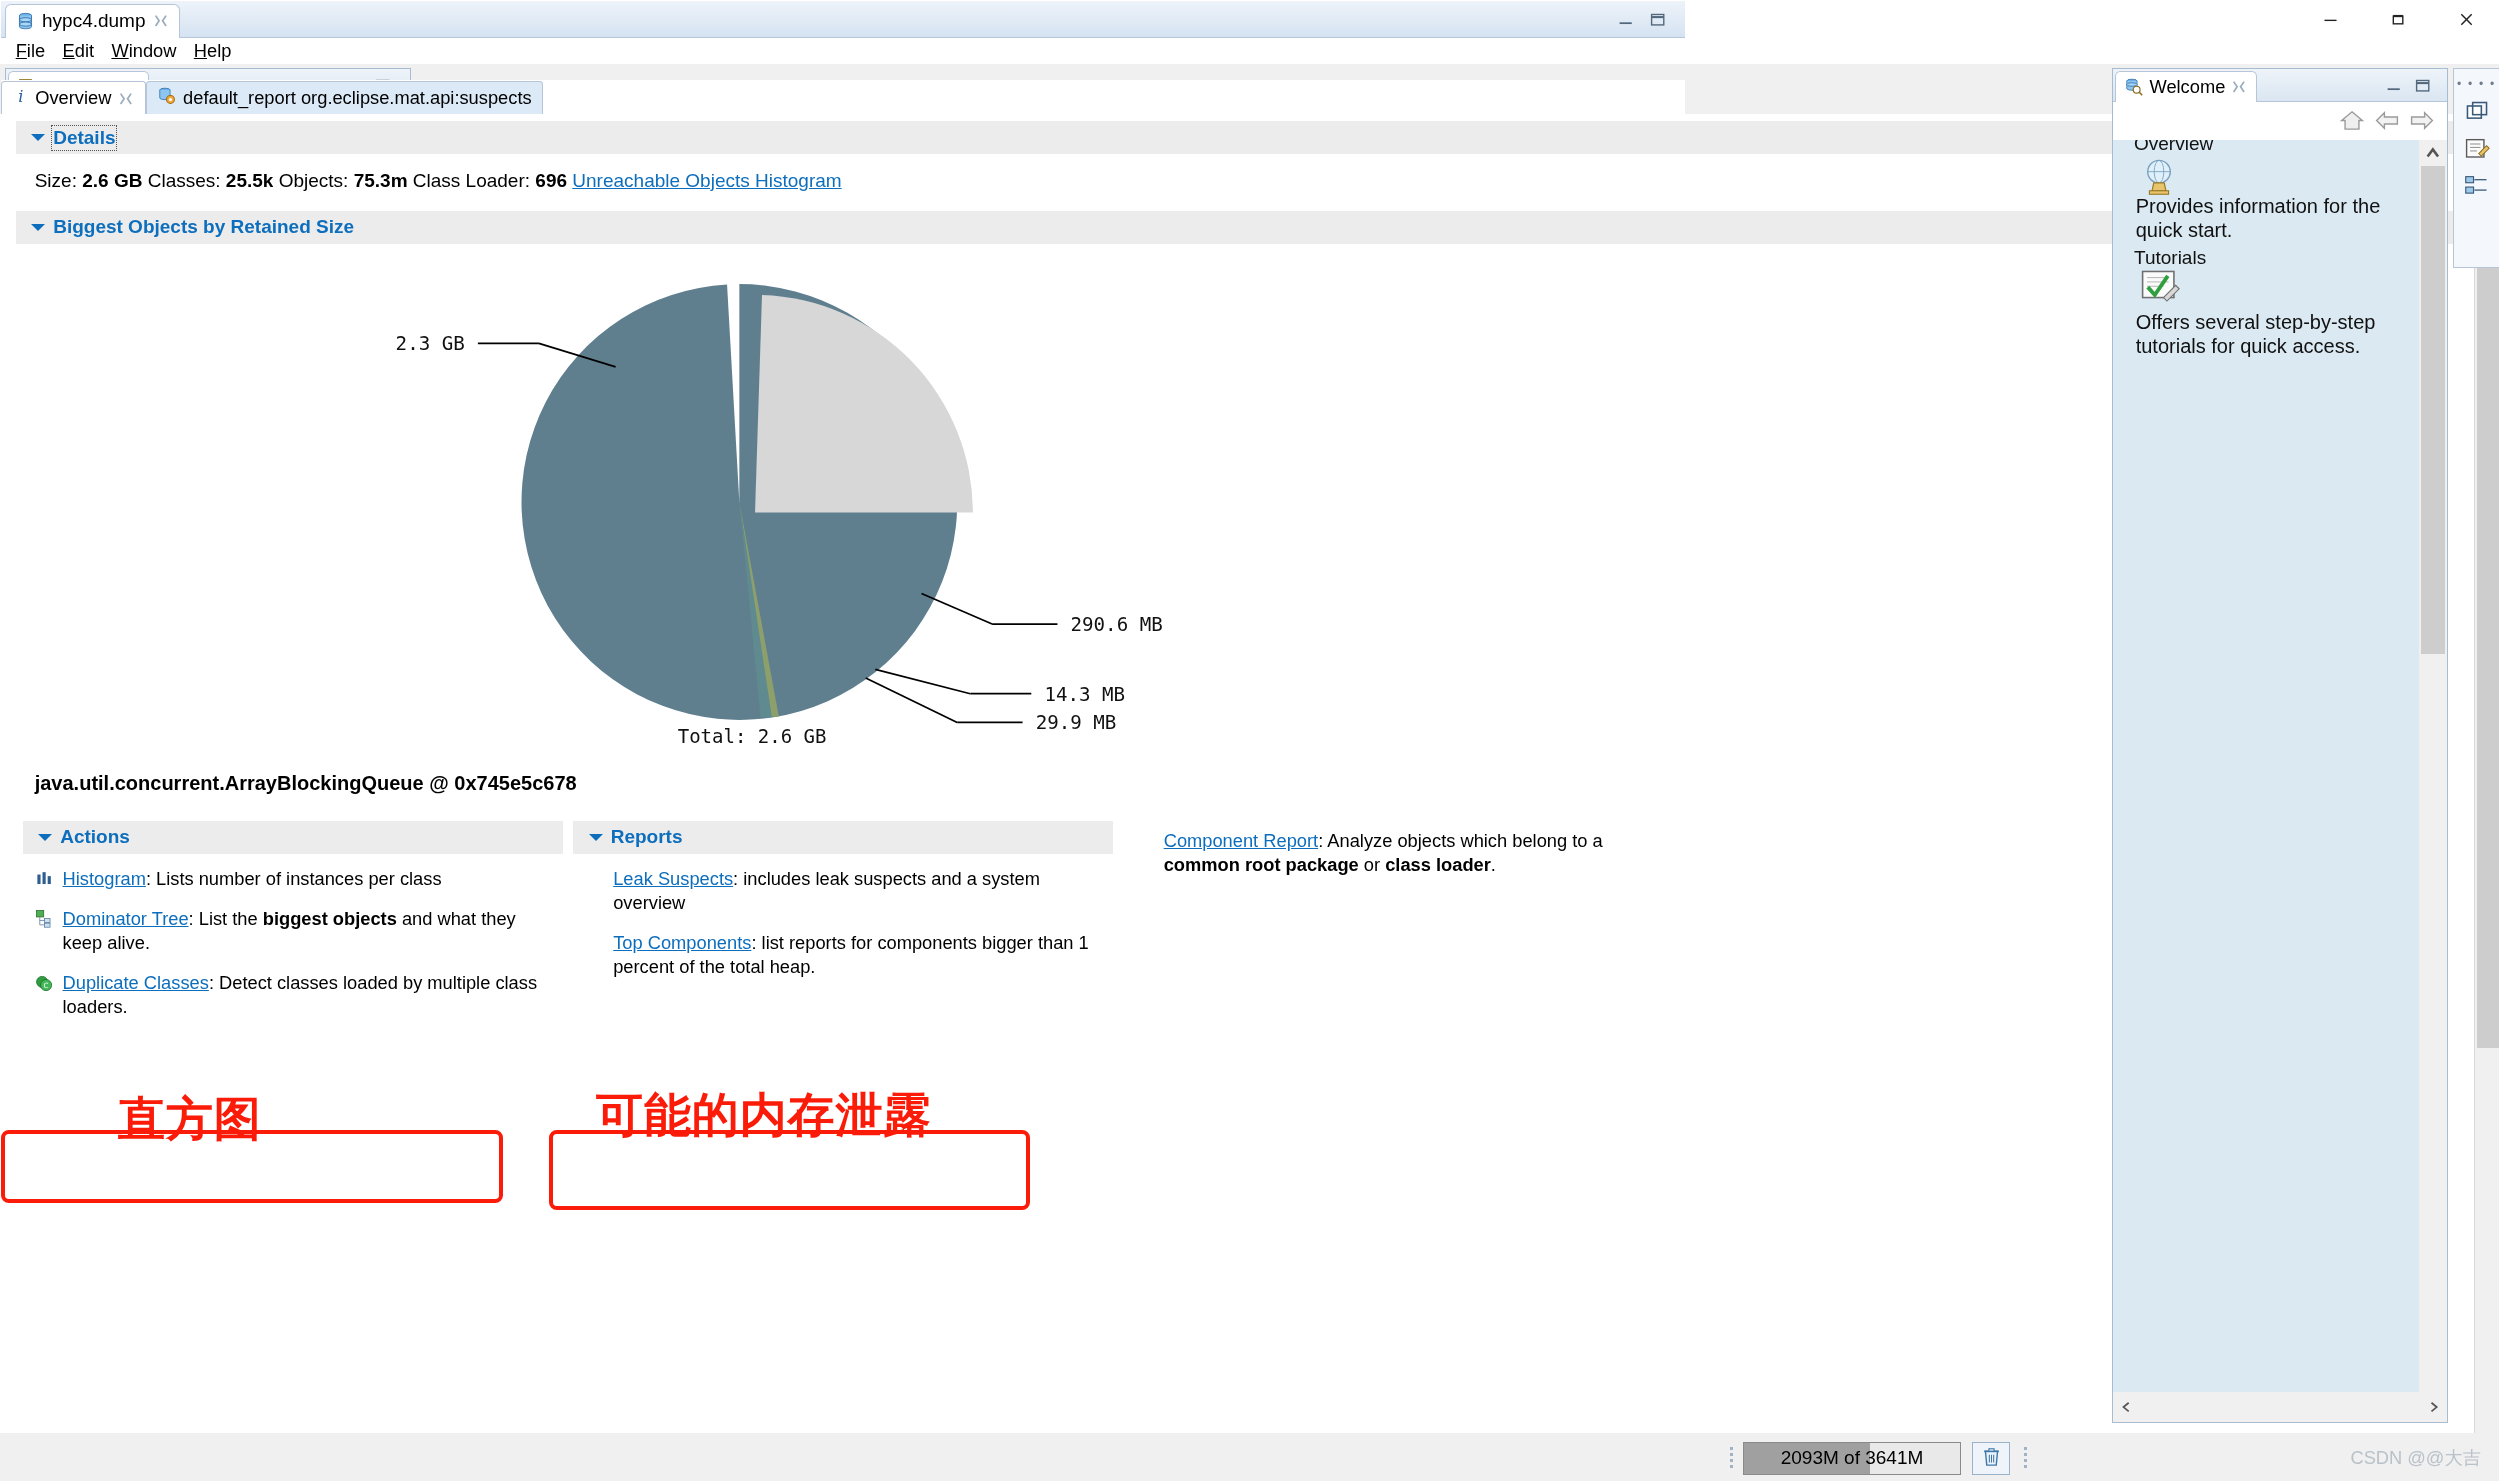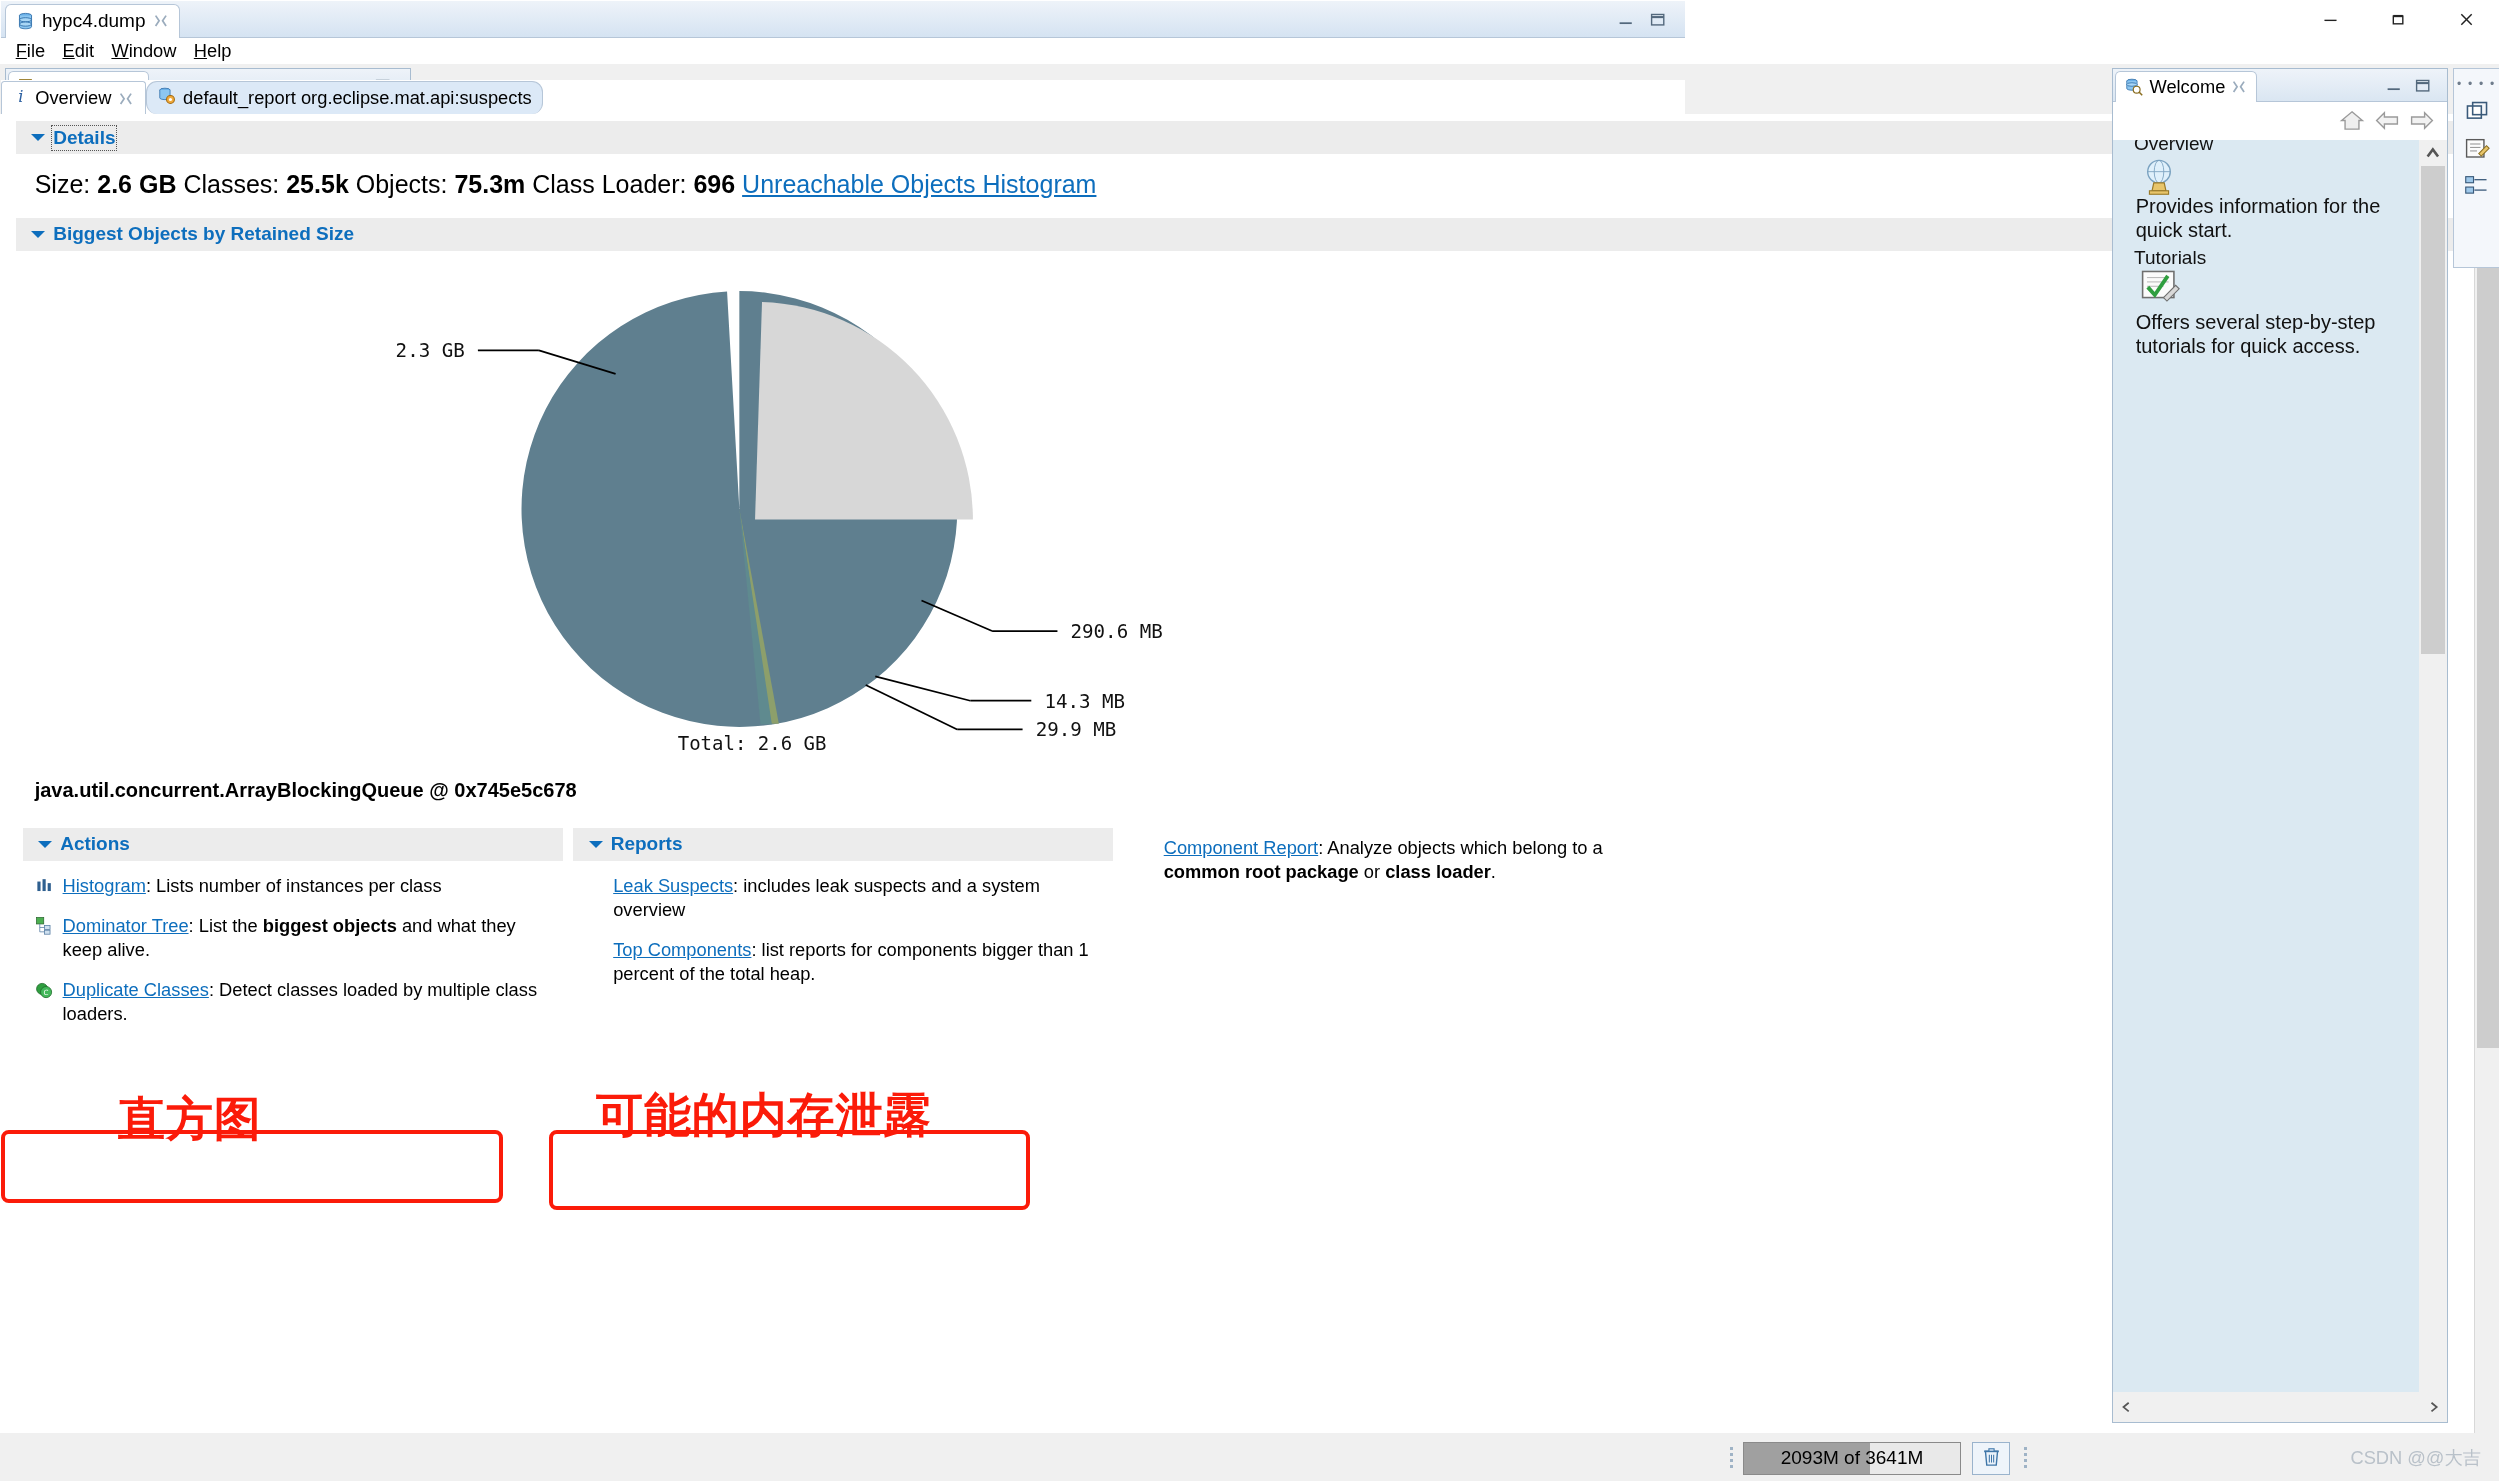--- a/index.html
+++ b/index.html
@@ -123,38 +123,38 @@
   .inner-tabrow {
     height:35px; background:#fff; position:relative; border-bottom:0.9px solid #b6c6d8;
     display:flex; align-items:flex-end;
   }
   .inner-tab {
     height:33px; display:flex; align-items:center; gap:7px; padding:0 10.5px;
     font-size:18.3px; border:0.9px solid transparent; border-bottom:none;
     border-radius:3.5px 3.5px 0 0;
   }
   .inner-tab.active { background:#fff; border-color:#b6c6d8; position:relative; z-index:2; }
-  .inner-tab.inactive { background:#dce9f7; border-color:#b6c6d8;border-radius:11px; }
+  .inner-tab.inactive { background:#dce9f7; border-color:#b6c6d8; }
 
   
   .ed-content {
     position:absolute; top:114px; left:0; right:0; bottom:0;
     background:#fff; overflow:hidden;
   }
   .ed-scrollable { position:absolute; top:0; left:0; right:26px; bottom:26px; padding:7px 10.5px 0 15.7px; }
 
   .section-bar {
     background:#ececec; height:33px; display:flex; align-items:center;
     padding-left:15.7px; gap:7.8px; margin-bottom:5.2px;
   }
   .sect-title { color:#0d6ebd; font-size:19px; font-weight:bold; }
   .sect-title.dotted { outline:0.9px dotted #555; outline-offset:1.7px; }
   .tri { width:0;height:0;border-left:7px solid transparent;border-right:7px solid transparent;border-top:7.8px solid #0d6ebd; }
 
-  .details-line { font-size:25px; color:#000; padding:10.5px 0 0 19px; }
+  .details-line { font-size:19px; color:#000; padding:10.5px 0 0 19px; }
   .details-line b { font-weight:bold; }
   .link { color:#0d6ebd; text-decoration:underline; cursor:pointer; }
 
   .chart-wrap { position:relative; height:523px; margin-top:3.5px; }
   .obj-title { font-size:20px; font-weight:bold; padding-left:19px; }
   .obj-sub { font-size:19px; padding-left:19px; margin-top:14px; }
 
   .cols { display:flex; margin-top:26px; gap:10.5px; padding-left:7px; }
   .col { position:relative; }
   .col-actions { width:540px; }

